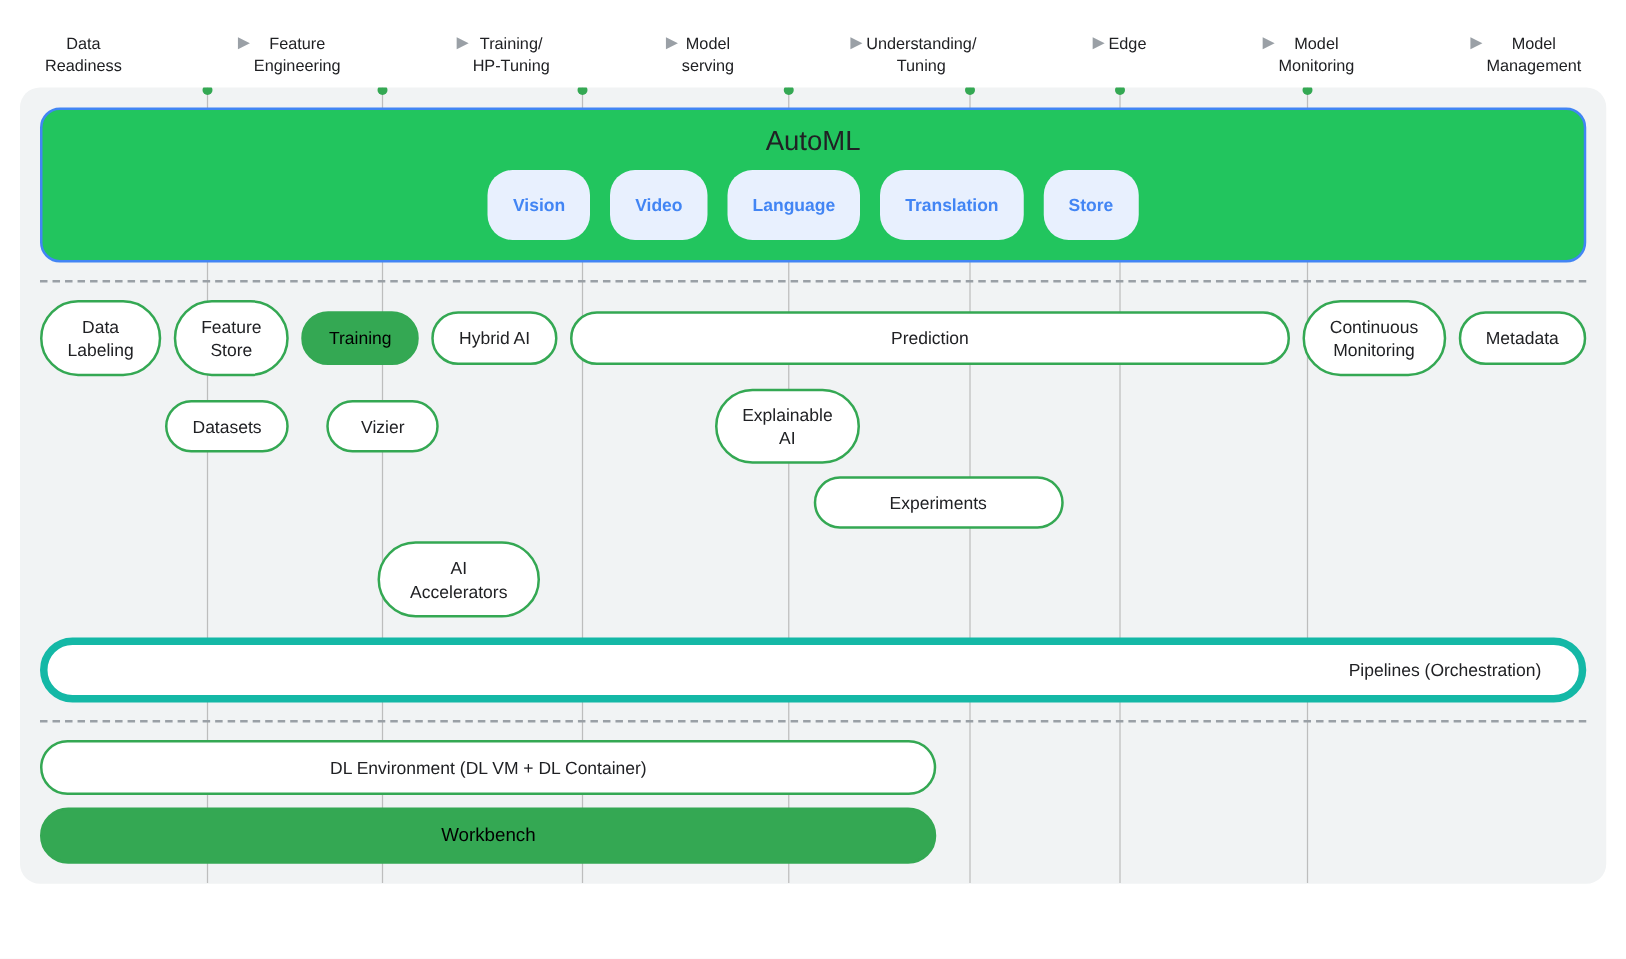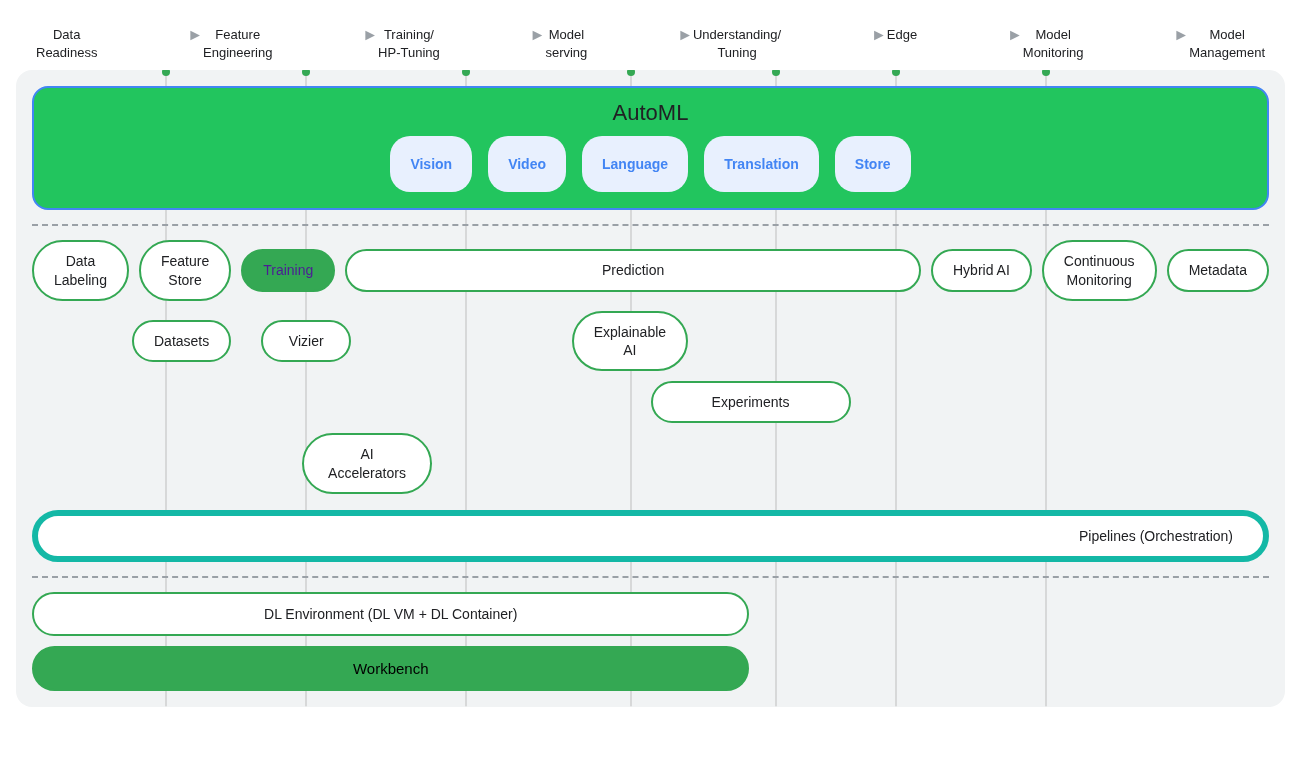--- a/index.html
+++ b/index.html
@@ -84,21 +84,21 @@
       background: #fff;
       padding: 10px 20px;
       font-size: 14px;
       text-align: center;
       white-space: nowrap;
       line-height: 1.3;
     }
 
     .pill-filled {
       background: #34a853;
-      color: #4c1d95;
+      color: #000000;
       border: 2px solid #34a853;
       border-radius: 50px;
       padding: 10px 20px;
       font-size: 14px;
       text-align: center;
       white-space: nowrap;
       line-height: 1.3;
     }
 
     .pipelines-pill {
@@ -223,22 +223,22 @@
       </div>
 
       <hr class="dashed-divider">
 
       <div class="middle-section">
 
         <div style="display:flex; align-items:center; gap:10px; flex-wrap:nowrap;">
           <div class="pill" style="min-width:90px;">Data<br>Labeling</div>
           <div class="pill" style="min-width:90px;">Feature<br>Store</div>
           <div class="pill-filled" style="min-width:90px;">Training</div>
+          <div class="pill" style="min-width:90px;">Hybrid AI</div>
           <div class="pill" style="flex:1; min-width:120px;">Prediction</div>
-          <div class="pill" style="min-width:90px;">Hybrid AI</div>
           <div class="pill" style="min-width:110px;">Continuous<br>Monitoring</div>
           <div class="pill" style="min-width:90px;">Metadata</div>
         </div>
 
         <div style="display:flex; align-items:center; gap:10px; padding-left:100px;">
           <div class="pill" style="min-width:90px;">Datasets</div>
           <div class="pill" style="min-width:90px; margin-left:20px;">Vizier</div>
           <div style="flex:1;"></div>
           <div class="pill" style="min-width:110px; margin-right:160px;">Explainable<br>AI</div>
           <div style="flex:1;"></div>

